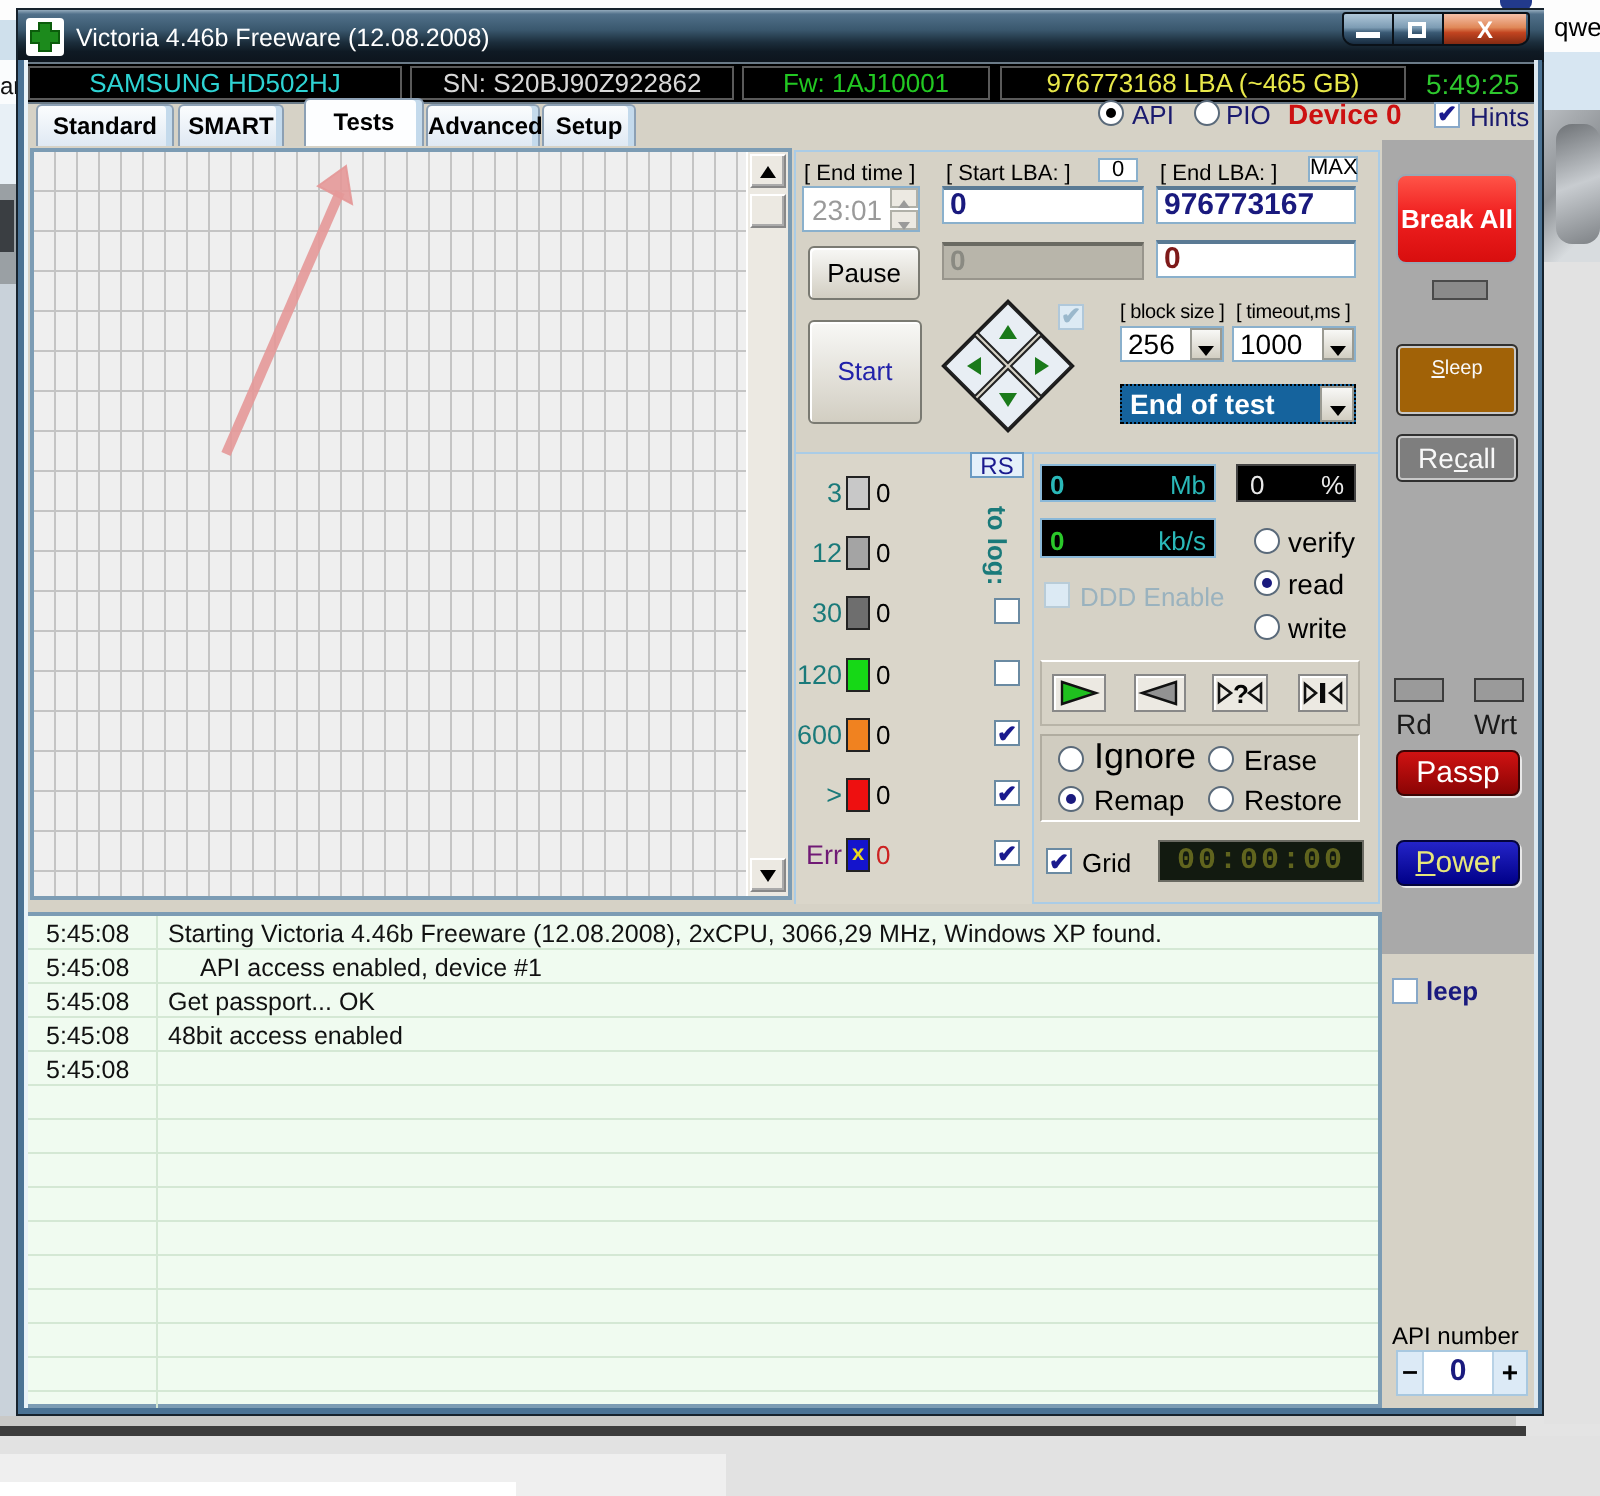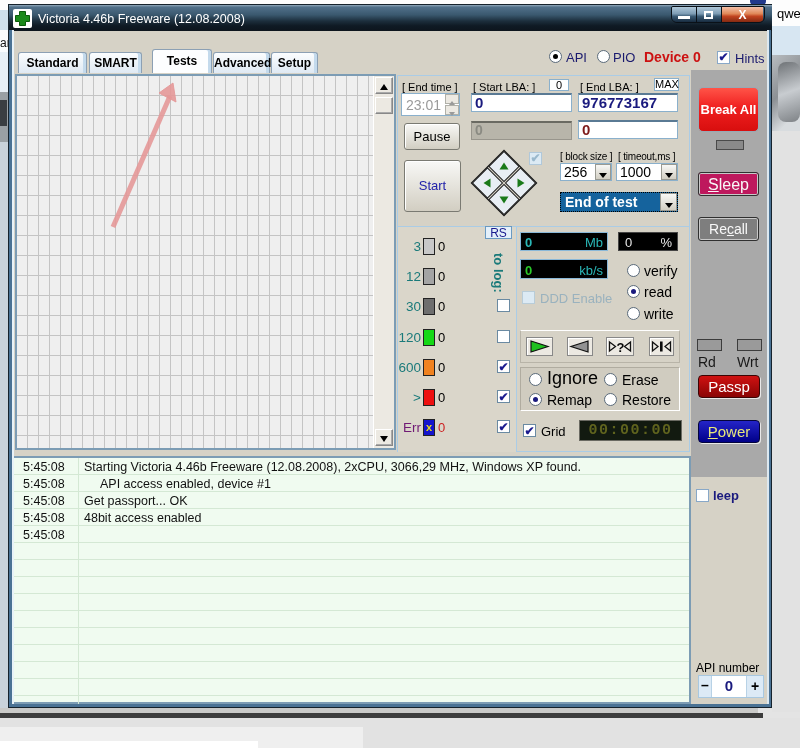--- a/index.html
+++ b/index.html
@@ -47,20 +47,27 @@
       <div style="width:25px;height:100%;background:linear-gradient(#b0c8da 0%,#7d9cb4 45%,#3a5a74 62%,#182c40 100%);border-right:1px solid #0a1118;position:relative;">
           <div style="position:absolute;left:6px;top:9px;width:12px;height:3px;background:#fff;"></div>
         </div>
       <div style="width:25px;height:100%;background:linear-gradient(#b0c8da 0%,#7d9cb4 45%,#3a5a74 62%,#182c40 100%);border-right:1px solid #0a1118;position:relative;">
           <div style="position:absolute;left:7px;top:4px;width:9px;height:8px;border:2px solid #fff;"></div>
         </div>
       <div style="width:41px;height:100%;background:linear-gradient(#f4c0a8 0%,#e08858 45%,#c24420 62%,#842a12 100%);position:relative;color:#fff;font-weight:bold;font-size:12px;text-align:center;line-height:16px;">X</div>
     </div>
   </div>
 
+  <div class="abs" style="left:3px;top:26px;width:759px;height:21px;background:#000;border:1px solid #6b7b88;">
+    <div class="abs" style="left:1px;top:1px;width:187px;height:17px;border:1px solid #5a5a5a;color:#2ed3d3;font-size:13px;text-align:center;line-height:16px;">SAMSUNG HD502HJ</div>
+    <div class="abs" style="left:192px;top:1px;width:162px;height:17px;border:1px solid #5a5a5a;color:#d8d8d8;font-size:13px;text-align:center;line-height:16px;">SN: S20BJ90Z922862</div>
+    <div class="abs" style="left:358px;top:1px;width:124px;height:17px;border:1px solid #5a5a5a;color:#22c822;font-size:13px;text-align:center;line-height:16px;">Fw: 1AJ10001</div>
+    <div class="abs" style="left:487px;top:1px;width:203px;height:17px;border:1px solid #5a5a5a;color:#e8e84a;font-size:13px;text-align:center;line-height:16px;">976773168 LBA (~465 GB)</div>
+    <div class="abs" style="left:700px;top:2px;color:#2ec82e;font-size:14px;">5:49:25</div>
+  </div>
 
   <div class="abs" style="left:3px;top:47px;width:757px;height:25px;background:#d6d2c6;"></div>
   <div class="abs" style="left:9px;top:47px;width:69px;height:21px;background:linear-gradient(#fbfdfe,#dfe9f3);border:1px solid #8ca0b4;border-bottom:none;border-radius:3px 3px 0 0;box-shadow:inset -3px 0 0 #c4daec;font-weight:bold;font-size:12px;color:#000;text-align:center;line-height:20px;">Standard</div>
   <div class="abs" style="left:80px;top:47px;width:53px;height:21px;background:linear-gradient(#fbfdfe,#dfe9f3);border:1px solid #8ca0b4;border-bottom:none;border-radius:3px 3px 0 0;box-shadow:inset -3px 0 0 #c4daec;font-weight:bold;font-size:12px;color:#000;text-align:center;line-height:20px;">SMART</div>
   <div class="abs" style="left:143px;top:44px;width:60px;height:24px;background:#fdfeff;border:1px solid #8ca0b4;border-bottom:none;border-radius:3px 3px 0 0;box-shadow:inset -3px 0 0 #c4daec;font-weight:bold;font-size:12px;color:#000;text-align:center;line-height:22px;">Tests</div>
   <div class="abs" style="left:204px;top:47px;width:57px;height:21px;background:linear-gradient(#fbfdfe,#dfe9f3);border:1px solid #8ca0b4;border-bottom:none;border-radius:3px 3px 0 0;box-shadow:inset -3px 0 0 #c4daec;font-weight:bold;font-size:12px;color:#000;text-align:center;line-height:20px;">Advanced</div>
   <div class="abs" style="left:262px;top:47px;width:47px;height:21px;background:linear-gradient(#fbfdfe,#dfe9f3);border:1px solid #8ca0b4;border-bottom:none;border-radius:3px 3px 0 0;box-shadow:inset -3px 0 0 #c4daec;font-weight:bold;font-size:12px;color:#000;text-align:center;line-height:20px;">Setup</div>
 
   <div class="abs" style="left:540px;top:45px;width:13px;height:13px;border-radius:50%;background:#fff;border:1px solid #5a6a7a;"></div>
   <div class="abs" style="left:544px;top:49px;width:5px;height:5px;border-radius:50%;background:#000;"></div>
@@ -240,21 +247,21 @@
     <div class="abs" style="left:224px;top:316px;font-size:14px;">Restore</div>
 
     <div class="abs" style="left:125px;top:348px;width:13px;height:13px;background:#fff;border:1px solid #6a8aa2;color:#1a1a8e;font-weight:bold;font-size:12px;line-height:12px;text-align:center;">✔</div>
     <div class="abs" style="left:143px;top:348px;font-size:13px;">Grid</div>
     <div class="abs" style="left:181px;top:344px;width:103px;height:21px;background:#121a10;border:1px solid #6a6a62;color:#60641e;font-family:'Liberation Mono',monospace;font-weight:bold;font-size:15px;letter-spacing:1.5px;text-align:center;line-height:19px;">00:00:00</div>
   </div>
 
   <div class="abs" id="graystrip" style="left:682px;top:65px;width:76px;height:407px;background:#a9a9a9;">
     <div class="abs" style="left:7px;top:17px;width:61px;height:45px;background:linear-gradient(#ff5448,#f02020 45%,#d80e0e);border:1px solid #98a8b4;border-radius:5px;color:#fff;font-weight:bold;font-size:13px;text-align:center;line-height:43px;">Break All</div>
     <div class="abs" style="left:25px;top:70px;width:28px;height:10px;background:#8a8a8a;border:1px solid #4a4a4a;"></div>
-    <div class="abs" style="left:7px;top:102px;width:61px;height:24px;background:#be185d;border:1px solid #303030;border-radius:3px;box-shadow:inset 0 0 0 1px #c8c8c8;color:#f8f8f8;font-size:16px;text-align:center;line-height:23px;"><span style="text-decoration:underline;">S</span>leep</div>
+    <div class="abs" style="left:7px;top:102px;width:61px;height:36px;background:#a16207;border:1px solid #303030;border-radius:3px;box-shadow:inset 0 0 0 1px #c8c8c8;color:#f8f8f8;font-size:10px;text-align:center;line-height:23px;"><span style="text-decoration:underline;">S</span>leep</div>
     <div class="abs" style="left:7px;top:147px;width:61px;height:24px;background:#7e7e7e;border:1px solid #303030;border-radius:3px;box-shadow:inset 0 0 0 1px #c8c8c8;color:#f8f8f8;font-size:14px;text-align:center;line-height:23px;">Re<span style="text-decoration:underline;">c</span>all</div>
     <div class="abs" style="left:6px;top:269px;width:25px;height:12px;background:#9a9a9a;border:1px solid #3c3c3c;"></div>
     <div class="abs" style="left:46px;top:269px;width:25px;height:12px;background:#9a9a9a;border:1px solid #3c3c3c;"></div>
     <div class="abs" style="left:7px;top:284px;font-size:14px;color:#1a1a1a;">Rd</div>
     <div class="abs" style="left:46px;top:284px;font-size:14px;color:#1a1a1a;">Wrt</div>
     <div class="abs" style="left:7px;top:305px;width:62px;height:23px;background:linear-gradient(#d01212,#8a0404);border:1px solid #3c0404;border-radius:4px;box-shadow:1px 1px 0 #e8e8e8;color:#fff;font-size:15px;text-align:center;line-height:21px;">Passp</div>
     <div class="abs" style="left:7px;top:350px;width:62px;height:23px;background:linear-gradient(#2424c8,#000088);border:1px solid #04043c;border-radius:4px;box-shadow:1px 1px 0 #e8e8e8;color:#e8e87a;font-size:15px;text-align:center;line-height:21px;"><span style="text-decoration:underline;">P</span>ower</div>
   </div>
 
   <div class="abs" style="left:682px;top:472px;width:76px;height:227px;background:#d6d2c6;">

